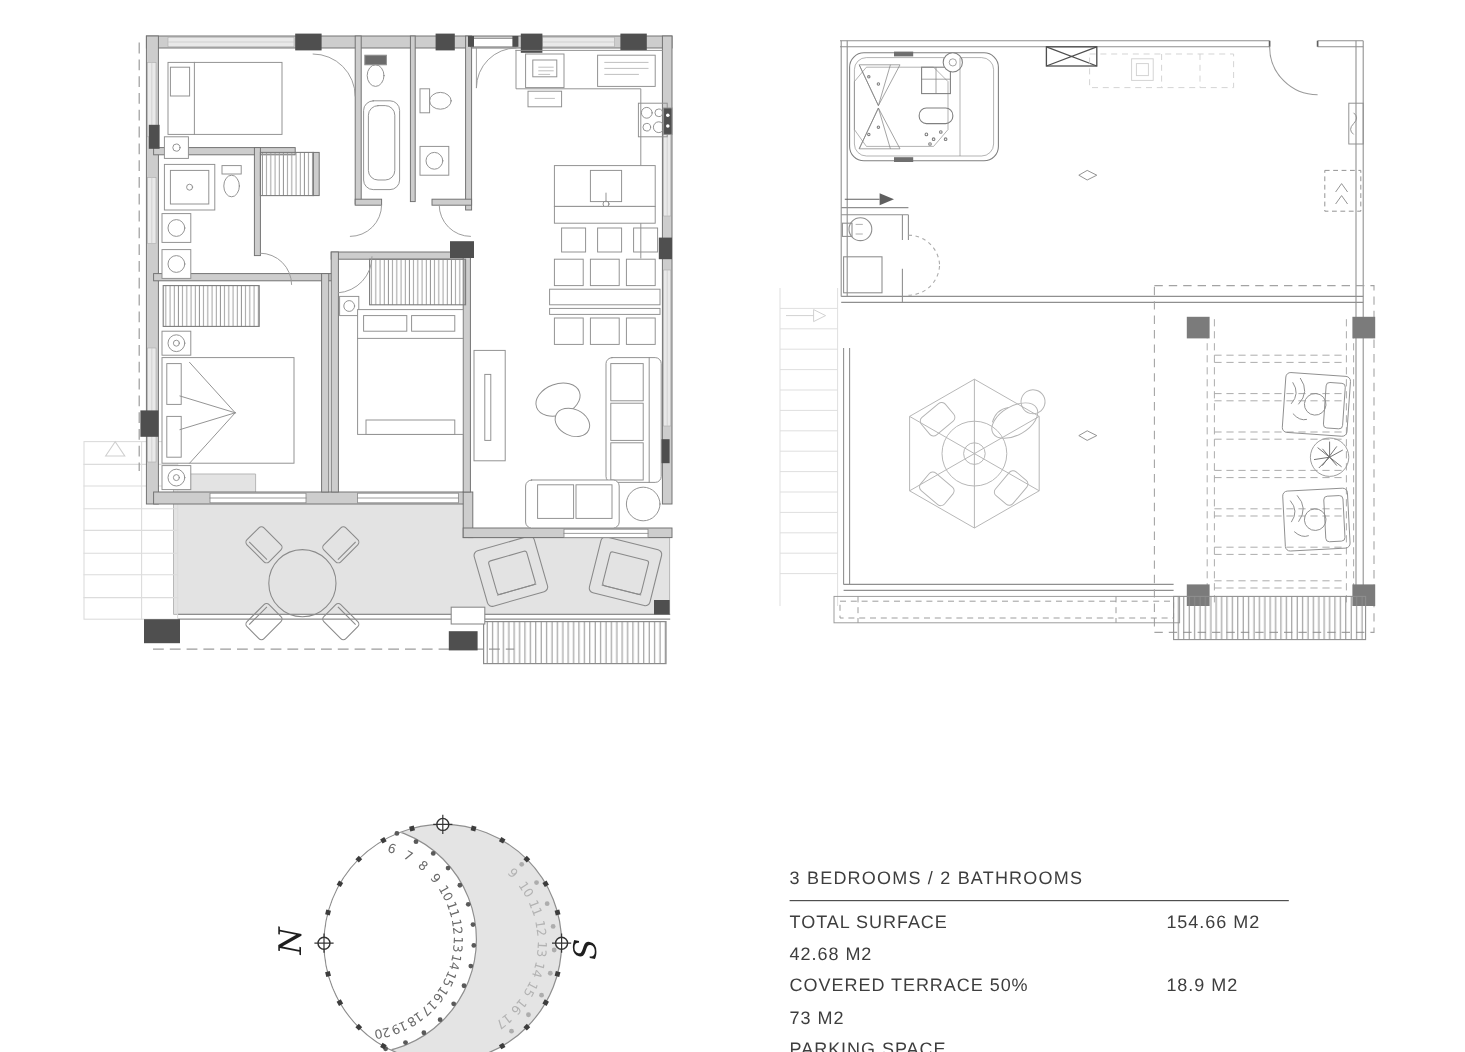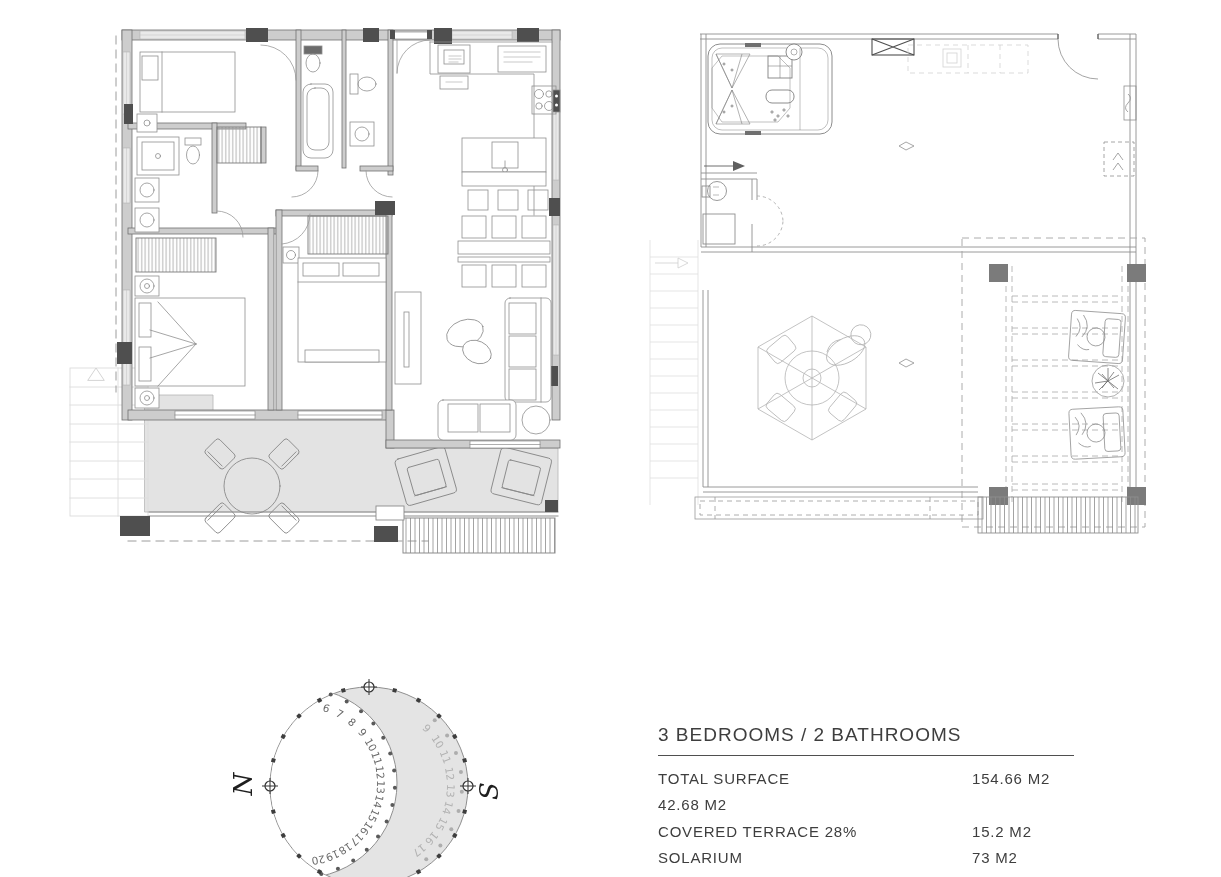--- a/index.html
+++ b/index.html
@@ -1,23 +1,23 @@
 <!DOCTYPE html>
 <html><head>
 <meta charset="utf-8">
 <style>
   html,body{margin:0;padding:0;background:#ffffff;}
   .sheet{position:relative;width:1221px;height:877px;background:#fff;overflow:hidden;
          font-family:"Liberation Sans", sans-serif;}
   svg{position:absolute;left:0;top:0;}
   .spec-table{position:absolute;left:658px;top:724px;width:416px;color:#3e3e3e;}
-  .spec-header{font-size:19px;letter-spacing:1px;padding-bottom:9px;
+  .spec-header{font-size:15px;letter-spacing:1px;padding-bottom:9px;
                border-bottom:1.5px solid #4f4f4f;white-space:nowrap;}
   .spec-rows{margin-top:9px;}
-  .spec-row{display:flex;align-items:center;height:26.5px;font-size:15px;letter-spacing:0.8px;}
+  .spec-row{display:flex;height:26.5px;font-size:15px;letter-spacing:0.8px;}
   .spec-row .lbl{flex:0 0 314px;}
   .spec-row .val{flex:1;}
   text{font-family:"DejaVu Sans", sans-serif;}
   .ns-label{font-family:"DejaVu Serif", serif;font-style:italic;}
 </style>
 </head>
 <body>
 
 <div class="sheet">
 
@@ -521,25 +521,24 @@
   <div class="spec-header">3 BEDROOMS / 2 BATHROOMS</div>
   <div class="spec-rows">
         <div class="spec-row">
           <span class="lbl">TOTAL SURFACE</span>
           <span class="val">154.66 M2</span>
         </div>
         <div class="spec-row">
           <span class="val">42.68 M2</span>
         </div>
         <div class="spec-row">
-          <span class="lbl">COVERED TERRACE 28%</span>
-          <span class="val">15.2 M2</span>
+          <span class="lbl">COVERED TERRACE 50%</span>
+          <span class="val">18.9 M2</span>
         </div>
         <div class="spec-row">
-          <span class="lbl">SOLARIUM</span>
           <span class="val">73 M2</span>
         </div>
         <div class="spec-row">
           <span class="lbl">PARKING SPACE</span>
           <span class="val"></span>
         </div>
       </div>
 </div>
 
 </div>

